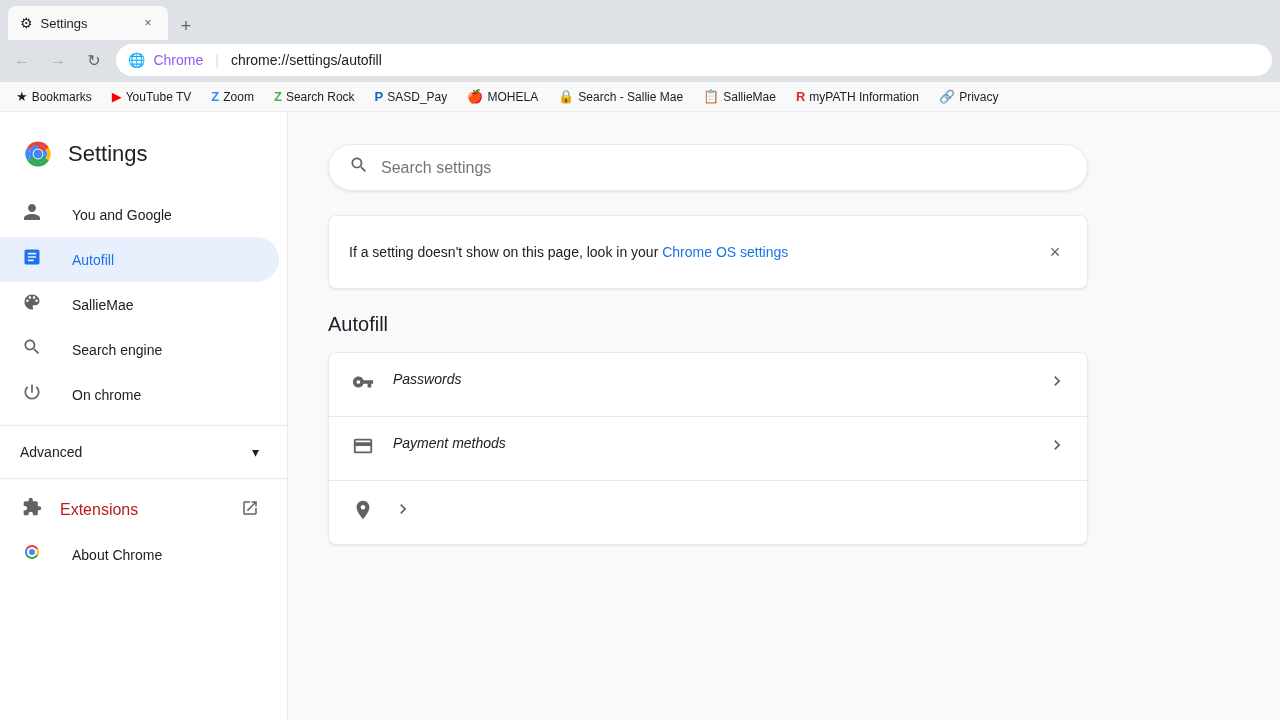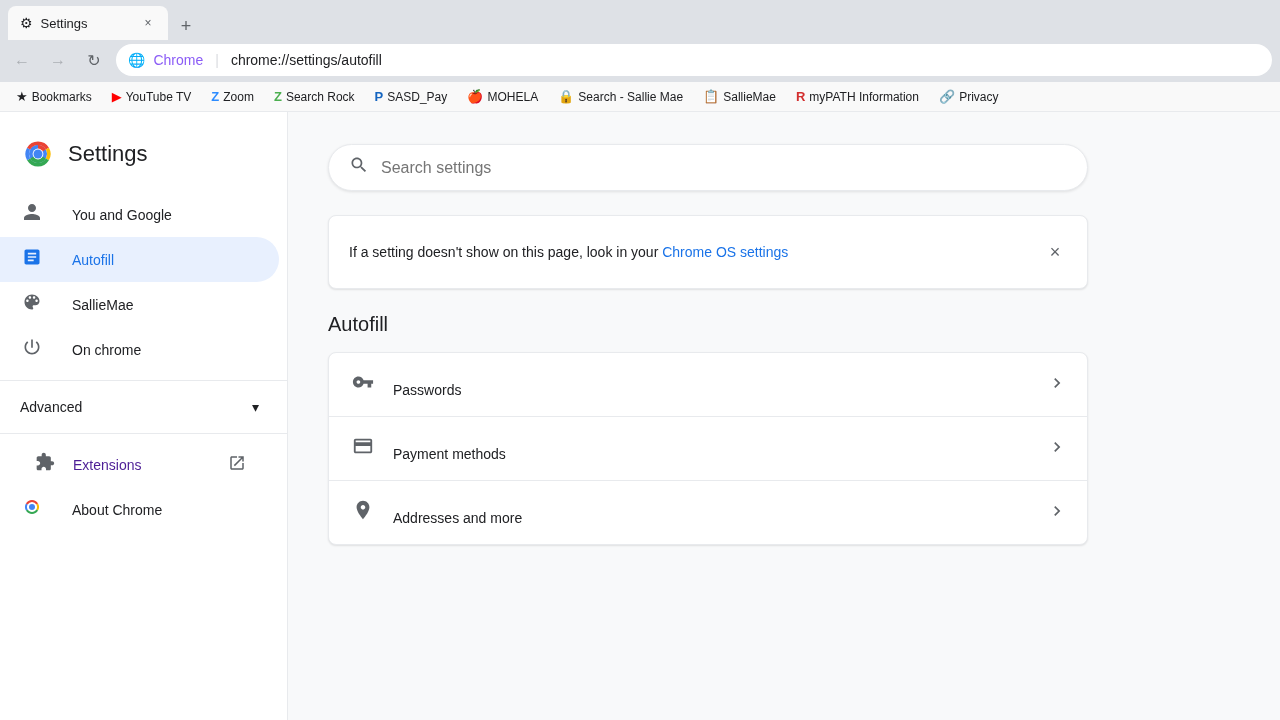--- a/index.html
+++ b/index.html
@@ -32,21 +32,21 @@
     
     .sidebar { width: 288px; background: white; overflow-y: auto; padding: 16px 0; border-right: 1px solid #e8eaed; flex-shrink: 0; }
     .sidebar-logo { display: flex; align-items: center; gap: 12px; padding: 8px 20px 20px; }
     .sidebar-title { font-size: 22px; font-weight: 400; color: #202124; }
     .sidebar-item { display: flex; align-items: center; gap: 28px; padding: 10px 20px; cursor: pointer; border-radius: 0 24px 24px 0; margin-right: 8px; color: #202124; font-size: 14px; }
     .sidebar-item.active { background: #e8f0fe; color: #1a73e8; }
     .sidebar-item.active .item-icon { color: #1a73e8; }
     .item-icon { font-size: 18px; color: #5f6368; width: 24px; text-align: center; }
     .sidebar-divider { border: none; border-top: 1px solid #e8eaed; margin: 8px 0; }
     .advanced-section { display: flex; align-items: flex-start; justify-content: space-between; padding: 10px 20px; cursor: pointer; font-size: 14px; color: #202124; margin-right: 8px; }
-    .extensions-item { display: flex; align-items: center; justify-content: space-between; padding: 10px 33px; cursor: pointer; font-size: 14px; color: #4c1d95; margin-right: 8px; }
+    .extensions-item { display: flex; align-items: center; justify-content: space-between; padding: 10px 20px; cursor: pointer; font-size: 16px; color: #b91c1c; margin-right: 8px; }
     .ext-left { display: flex; align-items: center; gap: 16px; }
 
     
     .main-content { flex: 1; overflow-y: auto; padding: 32px 40px; }
 
     
     .search-bar-container { margin-bottom: 24px; }
     .search-bar { display: flex; align-items: center; gap: 12px; background: white; border: 1px solid #e8eaed; border-radius: 24px; padding: 10px 20px; width: 100%; max-width: 760px; box-shadow: 0 1px 3px rgba(0,0,0,0.1); }
     .search-icon { color: #5f6368; font-size: 18px; }
     .search-input { border: none; outline: none; font-size: 16px; color: #b91c1c; width: 100%; background: transparent; }
@@ -55,21 +55,21 @@
     .info-banner { background: white; border: 1px solid #e8eaed; border-radius: 8px; padding: 24px 20px; margin-bottom: 24px; display: flex; align-items: center; justify-content: space-between; max-width: 760px; box-shadow: 0 1px 2px rgba(0,0,0,0.1); }
     .banner-text { font-size: 14px; color: #202124; }
     .banner-link { color: #1a73e8; cursor: pointer; text-decoration: none; }
     .banner-close { color: #5f6368; cursor: pointer; font-size: 18px; width: 24px; height: 24px; display: flex; align-items: center; justify-content: center; border-radius: 50%; }
 
     
     .section-title { font-size: 20px; font-weight: 400; color: #202124; margin-bottom: 16px; }
 
     
     .settings-card { background: white; border: 1px solid #e8eaed; border-radius: 8px; max-width: 760px; box-shadow: 0 1px 2px rgba(0,0,0,0.1); overflow: hidden; }
-    .settings-row { display: flex; align-items: flex-end; padding: 18px 20px; cursor: pointer; gap: 16px; min-height: 60px; }
+    .settings-row { display: flex; align-items: flex-start; padding: 18px 20px; cursor: pointer; gap: 16px; min-height: 60px; font-style: italic; }
     .settings-row:not(:last-child) { border-bottom: 1px solid #e8eaed; }
     .row-icon { font-size: 20px; color: #5f6368; width: 28px; text-align: center; }
     .row-label { flex: 1; font-size: 14px; color: #202124; }
     .row-chevron { color: #5f6368; font-size: 18px; }
 
     
     .logo-svg { width: 36px; height: 36px; }
   </style>
 </head>
 <body>
@@ -194,20 +194,28 @@
 
     <div class="sidebar-item">
       <span class="item-icon">
         <svg width="20" height="20" viewBox="0 0 24 24" fill="#5f6368">
             <path d="M12 3c-4.97 0-9 4.03-9 9s4.03 9 9 9c.83 0 1.5-.67 1.5-1.5 0-.39-.15-.74-.39-1.01-.23-.26-.38-.61-.38-.99 0-.83.67-1.5 1.5-1.5H16c2.76 0 5-2.24 5-5 0-4.42-4.03-8-9-8zm-5.5 9c-.83 0-1.5-.67-1.5-1.5S5.67 9 6.5 9 8 9.67 8 10.5 7.33 12 6.5 12zm3-4C8.67 8 8 7.33 8 6.5S8.67 5 9.5 5s1.5.67 1.5 1.5S10.33 8 9.5 8zm5 0c-.83 0-1.5-.67-1.5-1.5S13.67 5 14.5 5s1.5.67 1.5 1.5S15.33 8 14.5 8zm3 4c-.83 0-1.5-.67-1.5-1.5S16.67 9 17.5 9s1.5.67 1.5 1.5-.67 1.5-1.5 1.5z"></path>
           </svg>
       </span>
       <span>SallieMae</span>
     </div>
 
+    <div class="sidebar-item">
+      <span class="item-icon">
+        <svg width="20" height="20" viewBox="0 0 24 24" fill="#5f6368">
+            <path d="M15.5 14h-.79l-.28-.27C15.41 12.59 16 11.11 16 9.5 16 5.91 13.09 3 9.5 3S3 5.91 3 9.5 5.91 16 9.5 16c1.61 0 3.09-.59 4.23-1.57l.27.28v.79l5 4.99L20.49 19l-4.99-5zm-6 0C7.01 14 5 11.99 5 9.5S7.01 5 9.5 5 14 7.01 14 9.5 11.99 14 9.5 14z"></path>
+          </svg>
+      </span>
+      <span>Search engine</span>
+    </div>
 
     <div class="sidebar-item">
       <span class="item-icon">
         <svg width="20" height="20" viewBox="0 0 24 24" fill="#5f6368">
             <path d="M13 3h-2v10h2V3zm4.83 2.17l-1.42 1.42C17.99 7.86 19 9.81 19 12c0 3.87-3.13 7-7 7s-7-3.13-7-7c0-2.19 1.01-4.14 2.58-5.42L6.17 5.17C4.23 6.82 3 9.26 3 12c0 4.97 4.03 9 9 9s9-4.03 9-9c0-2.74-1.23-5.18-3.17-6.83z"></path>
           </svg>
       </span>
       <span>On chrome</span>
     </div>
 
@@ -305,21 +313,20 @@
             </svg>
         </span>
       </div>
 
       <div class="settings-row">
         <span class="row-icon">
           <svg width="22" height="22" viewBox="0 0 24 24" fill="#5f6368">
               <path d="M12 2C8.13 2 5 5.13 5 9c0 5.25 7 13 7 13s7-7.75 7-13c0-3.87-3.13-7-7-7zm0 9.5c-1.38 0-2.5-1.12-2.5-2.5s1.12-2.5 2.5-2.5 2.5 1.12 2.5 2.5-1.12 2.5-2.5 2.5z"></path>
             </svg>
         </span>
-        <span class="row-label">Addresses and more</span>
         <span class="row-chevron">
           <svg width="20" height="20" viewBox="0 0 24 24" fill="#5f6368">
               <path d="M10 6L8.59 7.41 13.17 12l-4.58 4.59L10 18l6-6z"></path>
             </svg>
         </span>
       </div>
 
     </div>
   </main>
 </div>

